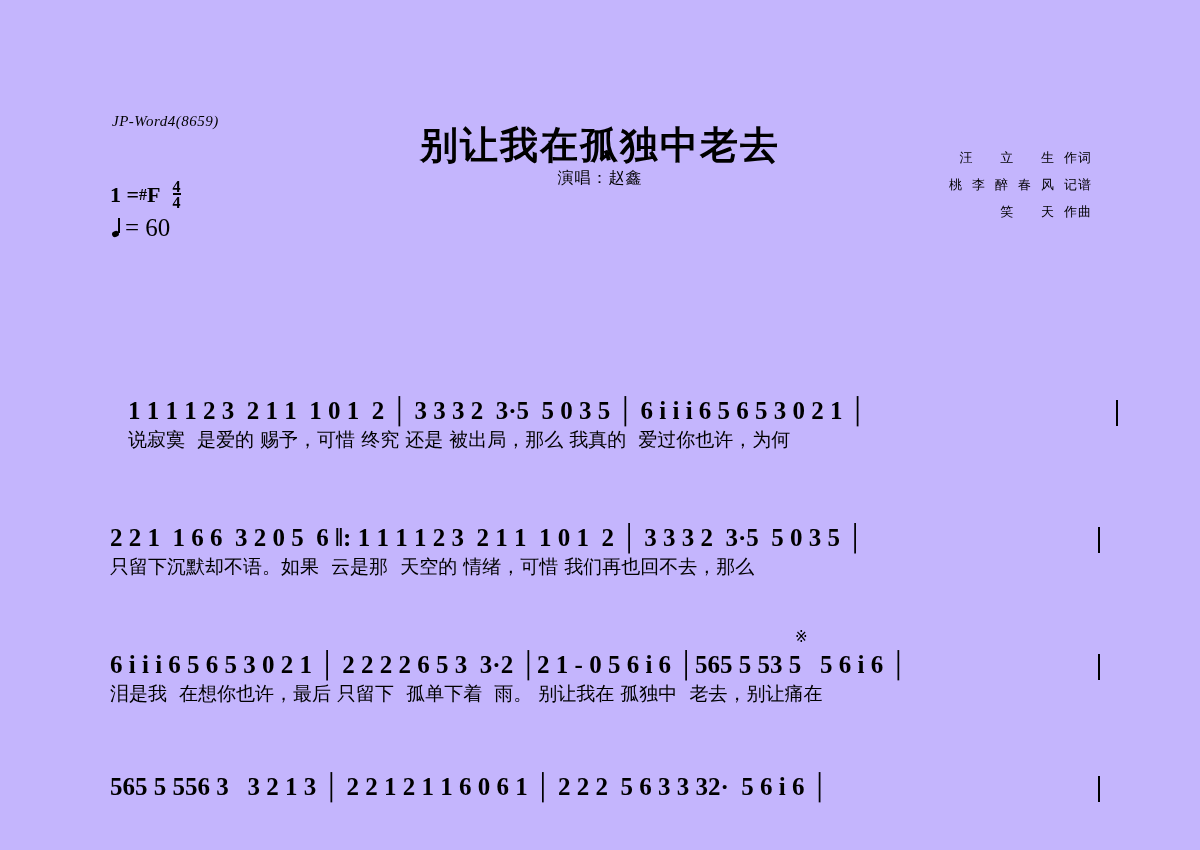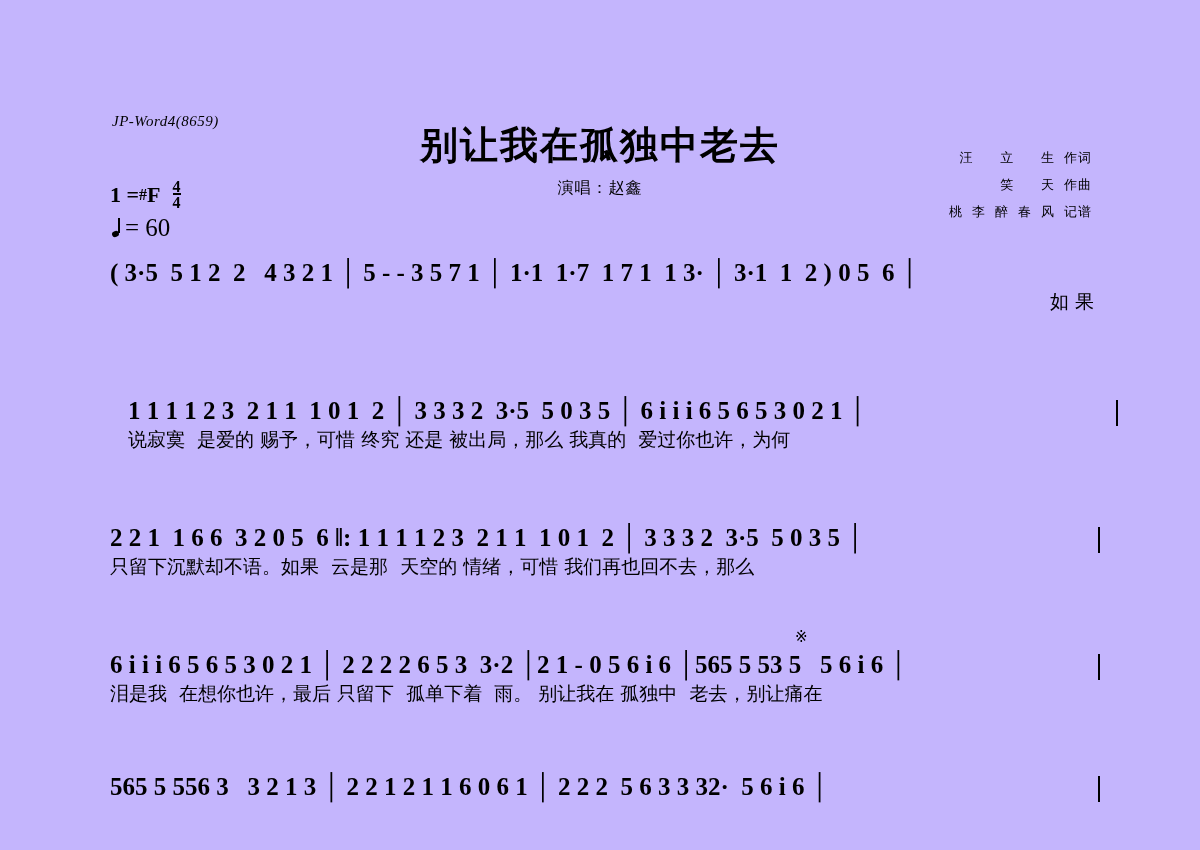--- a/index.html
+++ b/index.html
@@ -36,21 +36,21 @@
     width: 1200px;
     text-align: center;
     font-family: "DejaVu Sans", sans-serif;
     font-weight: bold;
     font-size: 38px;
     letter-spacing: 2px;
   }
   .singer {
     position: absolute;
     left: 0;
-    top: 178px;
+    top: 168px;
     width: 1200px;
     text-align: center;
     font-family: "DejaVu Sans", sans-serif;
     font-size: 16px;
     letter-spacing: 1px;
   }
   .credits {
     position: absolute;
     right: 108px;
     top: 145px;
@@ -156,50 +156,42 @@
 
   <div class="doc-code">JP-Word4(8659)</div>
   <div class="title">别让我在孤独中老去</div>
   <div class="singer">演唱：赵鑫</div>
 
   <div class="credits">
     <div class="cline">
       <span class="n">汪 立 生</span><span class="r">作词</span>
     </div>
     <div class="cline">
+      <span class="n">桃李醉春风</span><span class="r">记谱</span>
+    </div>
+    <div class="cline">
       <span class="n">笑    天</span><span class="r">作曲</span>
-    </div>
-    <div class="cline">
-      <span class="n">桃李醉春风</span><span class="r">记谱</span>
     </div>
   </div>
 
   <div class="keysig">
     <span>1 =</span>
       <span class="sharp">#</span>
       <span>F</span>
     <span class="meter">
       <span class="num">4</span>
       <span class="den">4</span>
     </span>
   </div>
 
   <div class="tempo">
     <span class="qnote"></span>
     <span>= 60</span>
   </div>
 
-  <div class="system" style="top: 258px;">
-    <div class="sysline">
-      <div class="notes">( 3·5  5 1 2  2   4 3 2 1 │ 5 - - 3 5 7 1 │ 1·1  1·7  1 7 1  1 3· │ 3·1  1  2 ) 0 5  6 │</div>
-    </div>
-    <div class="sysline" style="text-align:right; padding-right:106px;">
-      <div class="lyrics" style="display:inline-block;">如 果</div>
-    </div>
-  </div>
 
   <div class="system" style="top: 396px; margin-left: 18px;">
     <div class="sysline">
       <div class="notes">1 1 1 1 2 3  2 1 1  1 0 1  2 │ 3 3 3 2  3·5  5 0 3 5 │ 6 i i i 6 5 6 5 3 0 2 1 │</div>
       <div class="end-bar"></div>
     </div>
     <div class="sysline">
       <div class="lyrics">说寂寞  是爱的 赐予，可惜 终究 还是 被出局，那么 我真的  爱过你也许，为何</div>
     </div>
   </div>

